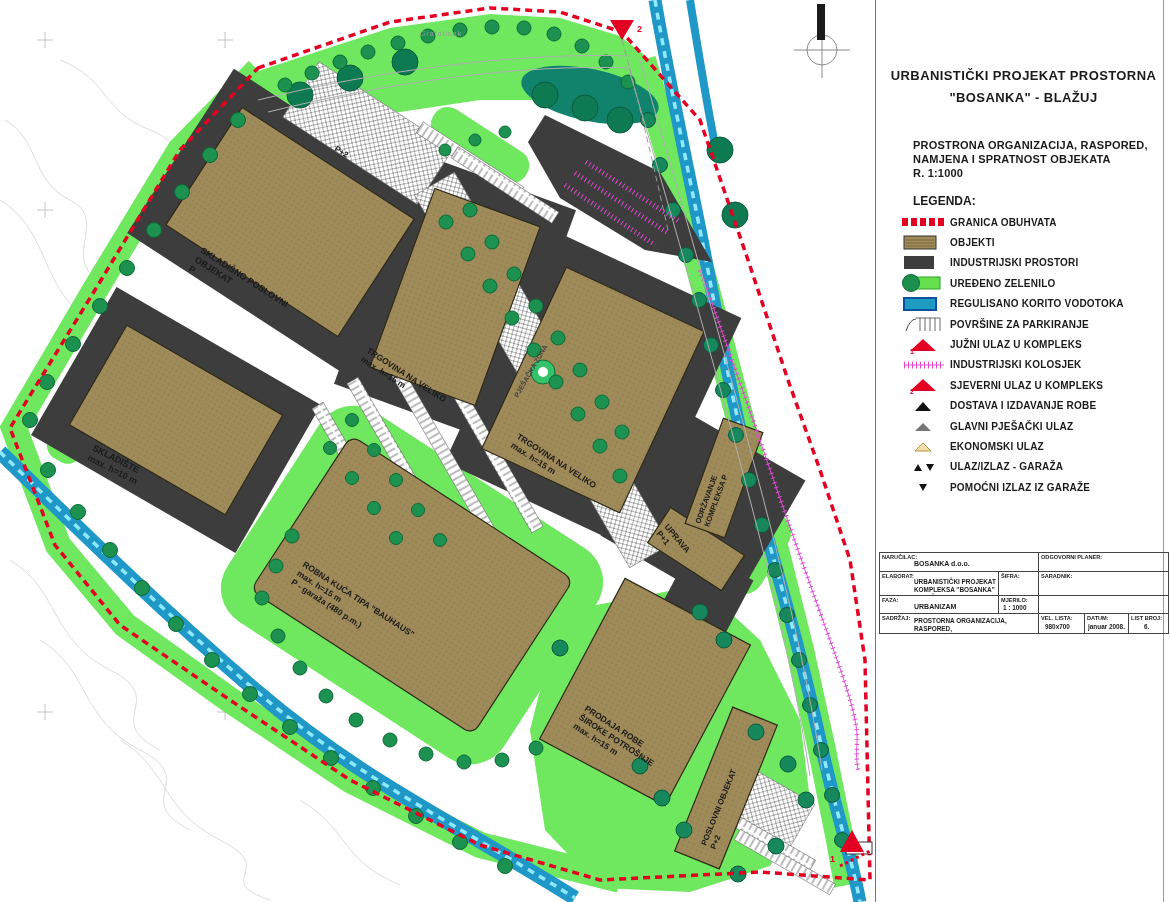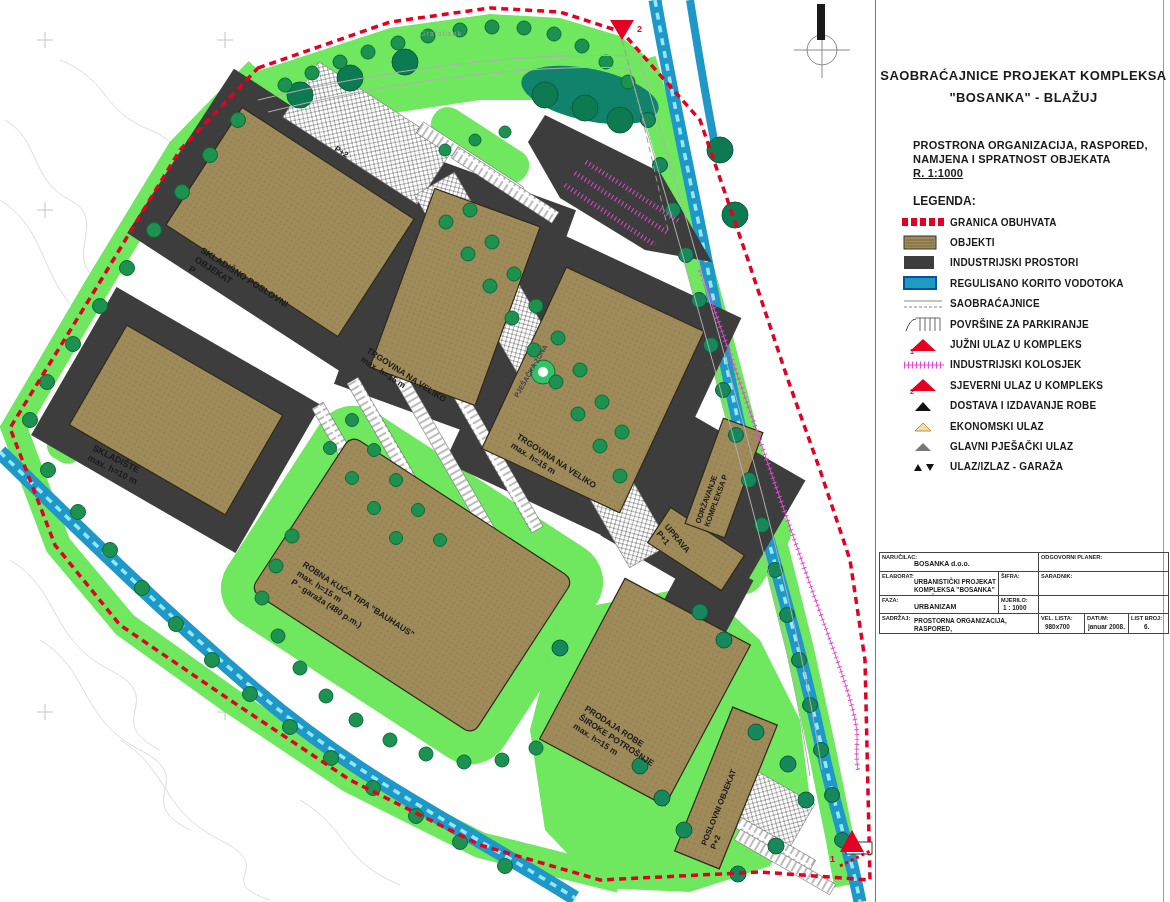--- a/index.html
+++ b/index.html
@@ -6,21 +6,21 @@
   #sheet{position:relative;width:1170px;height:902px;background:#fff;overflow:hidden;
          font-family:"Liberation Sans",sans-serif;color:#1a1a1a;}
   #map-wrap{position:absolute;left:0;top:0;width:875px;height:902px;}
   
   #panel{position:absolute;left:875px;top:0;width:295px;height:902px;background:#fff;
          border-left:1px solid #777;}
   #panel .edge{position:absolute;right:7px;top:0;bottom:0;width:1px;background:#999;}
   .ttl{position:absolute;left:0;width:100%;text-align:center;font-weight:700;font-size:13px;letter-spacing:.4px;}
   #title1{top:68px;} #title2{top:90px;}
   .sub{position:absolute;left:37px;font-weight:700;font-size:11px;letter-spacing:.2px;}
-  #sub1{top:139px;} #sub2{top:153px;} #sub3{top:167px;text-decoration:underline;}
+  #sub1{top:139px;} #sub2{top:153px;} #sub3{top:167px;}
   #legend-head{position:absolute;left:37px;top:194px;font-weight:700;font-size:12px;}
   #legend{position:absolute;left:24px;top:212px;width:260px;}
   .lrow{display:flex;align-items:center;height:20.4px;}
   .lsw{width:50px;flex:0 0 50px;display:flex;justify-content:center;}
   .llab{font-size:10px;font-weight:700;letter-spacing:.2px;white-space:nowrap;}
   
   #tblock{position:absolute;left:3px;top:552px;width:288px;height:80px;border:1px solid #444;
           font-size:7px;}
   .tb-cell{position:absolute;border:0 solid #444;box-sizing:border-box;overflow:hidden;}
   .tb-lab{position:absolute;left:2px;top:1px;font-size:5.6px;font-weight:700;color:#222;}
@@ -311,21 +311,21 @@
           <text transform="translate(700 524) rotate(-70)" font-size="7.5" font-weight="700" fill="#1a1a1a"><tspan x="0" dy="0">ODRŽAVANJE</tspan><tspan x="0" dy="9.5">KOMPLEKSA P</tspan></text>
           <text transform="translate(706 846) rotate(-68)" font-size="8" font-weight="700" fill="#1a1a1a"><tspan x="0" dy="0">POSLOVNI OBJEKAT</tspan><tspan x="0" dy="10">P+2</tspan></text>
           <text transform="translate(518 398) rotate(-60)" font-size="7" font-weight="700" fill="#444"><tspan x="0" dy="0">PJEŠAČKA ZONA</tspan></text>
           <text transform="translate(420 36) rotate(0)" font-size="7" font-weight="400" fill="#9a9a9a" letter-spacing="1"><tspan x="0" dy="0">Grafotisak</tspan></text>
         </g>
   </svg>
   </div>
 
   <div id="panel">
     <div class="edge"></div>
-    <div id="title1" class="ttl">SAOBRAĆAJNICE PROJEKAT KOMPLEKSA</div>
+    <div id="title1" class="ttl">URBANISTIČKI PROJEKAT PROSTORNA</div>
     <div id="title2" class="ttl">"BOSANKA" - BLAŽUJ</div>
     <div id="sub1" class="sub">PROSTRONA ORGANIZACIJA, RASPORED,</div>
     <div id="sub2" class="sub">NAMJENA I SPRATNOST OBJEKATA</div>
     <div id="sub3" class="sub">R. 1:1000</div>
     <div id="legend-head">LEGENDA:</div>
     <div id="legend">
         <div class="lrow">
           <span class="lsw">
             <svg width="46" height="18" viewBox="0 0 46 18">
               <g fill="#e30022">
@@ -352,33 +352,33 @@
           <span class="lsw">
             <svg width="46" height="18" viewBox="0 0 46 18">
               <rect x="2" y="2" width="30" height="13" fill="#3d3d3d"></rect>
             </svg>
           </span>
           <span class="llab">INDUSTRIJSKI PROSTORI</span>
         </div>
         <div class="lrow">
           <span class="lsw">
             <svg width="46" height="18" viewBox="0 0 46 18">
+              <rect x="8" y="3" width="30" height="12" fill="#66e04d" stroke="#2aa02a"></rect>
+              <circle cx="9" cy="9" r="8.5" fill="#1c8f4e" stroke="#0c6b38"></circle>
+            </svg>
+          </span>
+          <span class="llab">UREĐENO ZELENILO</span>
+        </div>
+        <div class="lrow">
+          <span class="lsw">
+            <svg width="46" height="18" viewBox="0 0 46 18">
               <rect x="2" y="3" width="32" height="12" fill="#1d9bc0" stroke="#0b4fa0" stroke-width="2"></rect>
             </svg>
           </span>
           <span class="llab">REGULISANO KORITO VODOTOKA</span>
-        </div>
-        <div class="lrow">
-          <span class="lsw">
-            <svg width="46" height="18" viewBox="0 0 46 18">
-              <line x1="2" y1="6" x2="40" y2="6" stroke="#888" stroke-width="1"></line>
-              <line x1="2" y1="12" x2="40" y2="12" stroke="#888" stroke-width="1" stroke-dasharray="3 2"></line>
-            </svg>
-          </span>
-          <span class="llab">SAOBRAĆAJNICE</span>
         </div>
         <div class="lrow">
           <span class="lsw">
             <svg width="46" height="18" viewBox="0 0 46 18">
               <path d="M4,16 Q8,4 14,4" fill="none" stroke="#444" stroke-width="1"></path>
               <line x1="14" y1="3" x2="38" y2="3" stroke="#444" stroke-width=".8"></line>
               <line x1="18" y1="3" x2="18" y2="16" stroke="#444" stroke-width=".8"></line>
               <line x1="23" y1="3" x2="23" y2="16" stroke="#444" stroke-width=".8"></line>
               <line x1="28" y1="3" x2="28" y2="16" stroke="#444" stroke-width=".8"></line>
               <line x1="33" y1="3" x2="33" y2="16" stroke="#444" stroke-width=".8"></line>
@@ -418,41 +418,49 @@
           <span class="lsw">
             <svg width="46" height="18" viewBox="0 0 46 18">
               <polygon points="13,14 29,14 21,5" fill="#111"></polygon>
             </svg>
           </span>
           <span class="llab">DOSTAVA I IZDAVANJE ROBE</span>
         </div>
         <div class="lrow">
           <span class="lsw">
             <svg width="46" height="18" viewBox="0 0 46 18">
+              <polygon points="13,14 29,14 21,6" fill="#777"></polygon>
+            </svg>
+          </span>
+          <span class="llab">GLAVNI PJEŠAČKI ULAZ</span>
+        </div>
+        <div class="lrow">
+          <span class="lsw">
+            <svg width="46" height="18" viewBox="0 0 46 18">
               <polygon points="13,14 29,14 21,6" fill="#f0deac" stroke="#b8953f"></polygon>
             </svg>
           </span>
           <span class="llab">EKONOMSKI ULAZ</span>
-        </div>
-        <div class="lrow">
-          <span class="lsw">
-            <svg width="46" height="18" viewBox="0 0 46 18">
-              <polygon points="13,14 29,14 21,6" fill="#777"></polygon>
-            </svg>
-          </span>
-          <span class="llab">GLAVNI PJEŠAČKI ULAZ</span>
         </div>
         <div class="lrow">
           <span class="lsw">
             <svg width="46" height="18" viewBox="0 0 46 18">
               <polygon points="12,13 20,13 16,6" fill="#111"></polygon>
               <polygon points="24,6 32,6 28,13" fill="#111"></polygon>
             </svg>
           </span>
           <span class="llab">ULAZ/IZLAZ - GARAŽA</span>
+        </div>
+        <div class="lrow">
+          <span class="lsw">
+            <svg width="46" height="18" viewBox="0 0 46 18">
+              <polygon points="17,6 25,6 21,13" fill="#111"></polygon>
+            </svg>
+          </span>
+          <span class="llab">POMOĆNI IZLAZ IZ GARAŽE</span>
         </div>
       </div>
 
     <div id="tblock">
 
       <div class="tb-cell" style="left:0;top:0;width:158px;height:18px;">
         <span class="tb-lab">NARUČILAC:</span>
         <span class="tb-val">BOSANKA d.o.o.</span>
       </div>
       <div class="tb-cell bt" style="left:0;top:18px;width:118px;height:24px;">

